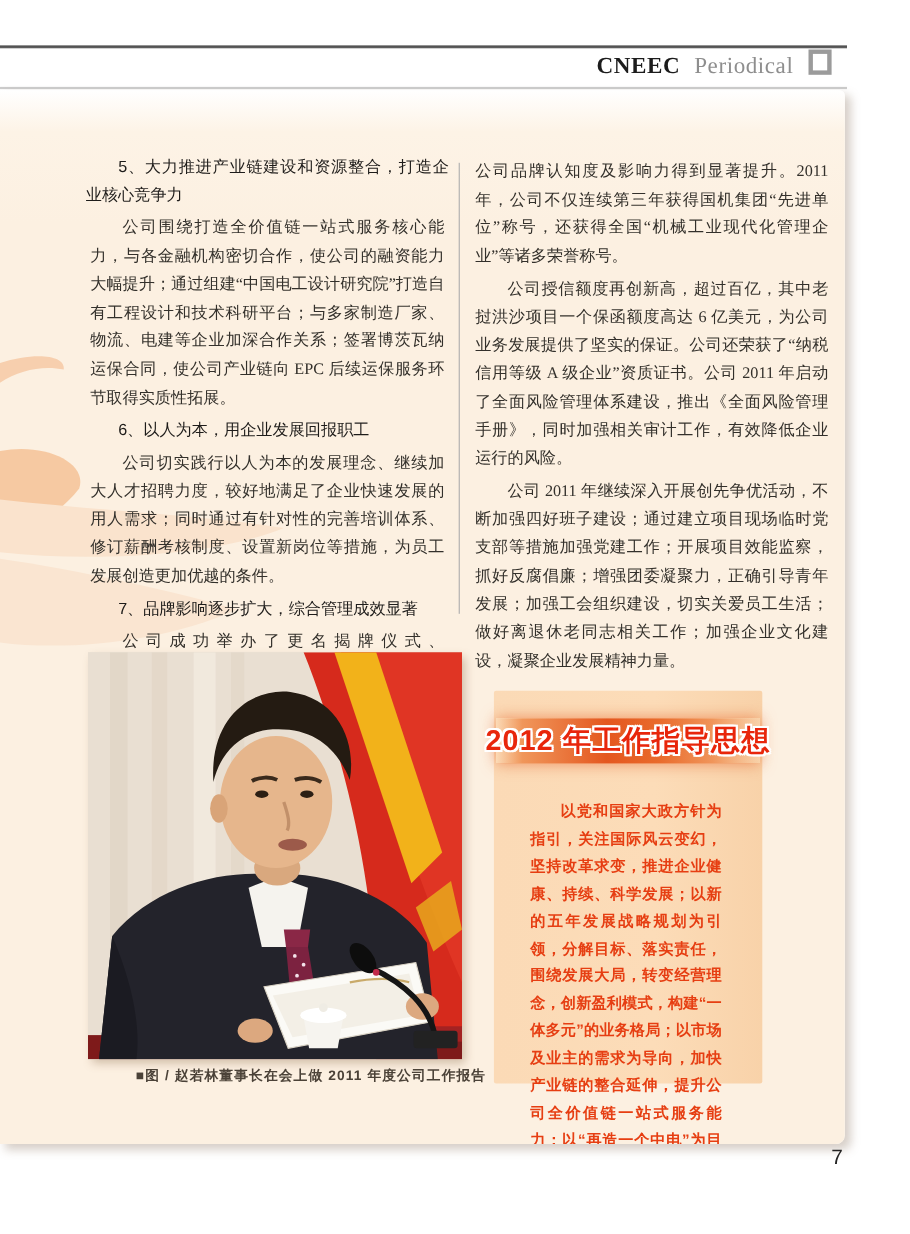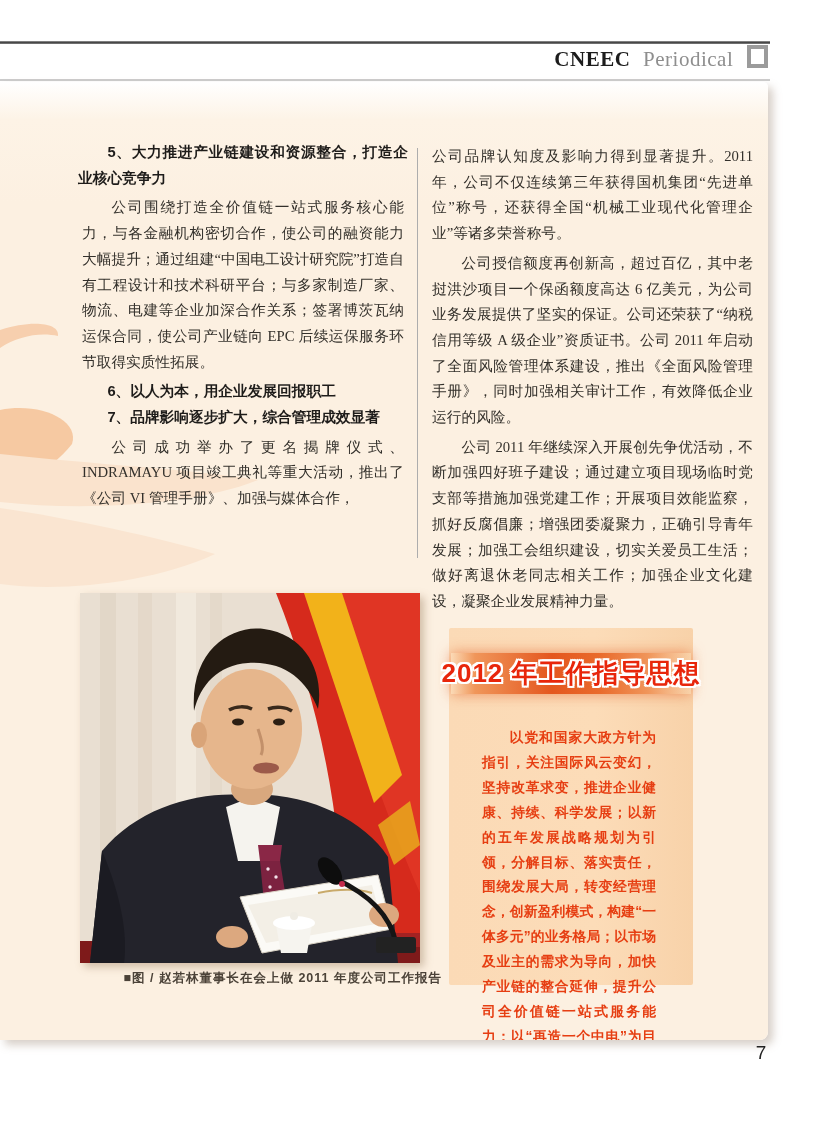--- a/index.html
+++ b/index.html
@@ -2,21 +2,21 @@
 <html><head>
 <meta charset="utf-8">
 <style>
   html,body{margin:0;padding:0;background:#ffffff;}
   .page{position:relative;width:827px;height:1122px;background:#ffffff;overflow:hidden;
         font-family:"Liberation Serif","DejaVu Serif",serif;}
 
   
   .rule-dark{position:absolute;top:41px;left:0;width:770px;height:3px;
              background:linear-gradient(180deg,#9a9a9a 0%,#3f3f3f 55%,#8a8a8a 100%);}
-  .masthead{position:absolute;top:45px;left:16px;width:752px;height:32px;text-align:right;
+  .masthead{position:absolute;top:45px;left:4px;width:752px;height:32px;text-align:right;
             font-size:21px;letter-spacing:.5px;white-space:nowrap;}
   .masthead .brand{font-weight:bold;color:#1c1c1c;}
   .masthead .periodical{color:#8e8e8e;margin-left:7px;}
   .masthead .sq{display:inline-block;width:13px;height:15px;border:4px solid #9b9b9b;
                 background:#ffffff;margin-left:8px;vertical-align:-2px;}
   .rule-light{position:absolute;top:79px;left:0;width:770px;height:2px;background:#cccccc;}
 
   
   .panel{position:absolute;top:82px;left:0;width:768px;height:958px;
          background:linear-gradient(180deg,#ffffff 0%,#fdf3e6 38px,#fcf0e1 120px,#fcf0e1 100%);
@@ -24,21 +24,21 @@
          box-shadow:5px 5px 9px rgba(150,130,110,.38);
          overflow:hidden;}
   .swoosh{position:absolute;left:0;top:150px;pointer-events:none;}
 
   
   .col{position:absolute;top:58px;color:#33302b;font-size:14.7px;line-height:25.7px;
        text-align:justify;text-justify:inter-ideograph;}
   .col-left{left:78px;width:330px;}
   .col-right{left:428px;width:329px;}
   .divider{position:absolute;left:417px;top:66px;width:1px;height:410px;background:#adadad;}
-  .h{font-family:"Liberation Sans","DejaVu Sans",sans-serif;font-weight:bold;color:#1e1c1a;
+  .h{font-family:"Liberation Sans","DejaVu Sans",sans-serif;font-weight:normal;color:#1e1c1a;
      text-indent:2em;margin:0;}
   .p{margin:4px;text-indent:2em;}
   .p.no-indent{text-indent:0;}
 
   
   .photo{position:absolute;left:80px;top:511px;width:340px;height:370px;
          box-shadow:4px 4px 8px rgba(130,95,60,.35);background:#e9dfd2;}
   .photo svg{display:block;}
   .caption{position:absolute;left:92px;top:888px;width:350px;
            font-family:"Liberation Sans","DejaVu Sans",sans-serif;font-weight:bold;
@@ -84,20 +84,21 @@
       <path d="M0,98 C30,88 60,90 58,104 C40,100 18,104 0,116 Z" fill="#f7cfae"></path>
       <path d="M0,178 C40,170 80,188 72,212 C50,240 20,252 0,252 Z" fill="#f6c9a2"></path>
       <path d="M0,222 C90,232 200,238 258,248 C200,272 90,280 0,270 Z" fill="#fae3cd"></path>
       <path d="M0,276 C70,286 160,306 215,322 C150,352 60,360 0,352 Z" fill="#fae5d1"></path>
     </svg>
 
     <div class="col col-left">
       <div class="h">5、大力推进产业链建设和资源整合，打造企业核心竞争力</div>
       <p class="p">公司围绕打造全价值链一站式服务核心能力，与各金融机构密切合作，使公司的融资能力大幅提升；通过组建“中国电工设计研究院”打造自有工程设计和技术科研平台；与多家制造厂家、物流、电建等企业加深合作关系；签署博茨瓦纳运保合同，使公司产业链向 EPC 后续运保服务环节取得实质性拓展。</p>
       <div class="h">6、以人为本，用企业发展回报职工</div>
+      <p class="p">公司切实践行以人为本的发展理念、继续加大人才招聘力度，较好地满足了企业快速发展的用人需求；同时通过有针对性的完善培训体系、修订薪酬考核制度、设置新岗位等措施，为员工发展创造更加优越的条件。</p>
       <div class="h">7、品牌影响逐步扩大，综合管理成效显著</div>
       <p class="p">公司成功举办了更名揭牌仪式、INDRAMAYU 项目竣工典礼等重大活动，推出了《公司 VI 管理手册》、加强与媒体合作，</p>
     </div>
 
     <div class="divider"></div>
 
     <div class="col col-right">
       <p class="p no-indent">公司品牌认知度及影响力得到显著提升。2011 年，公司不仅连续第三年获得国机集团“先进单位”称号，还获得全国“机械工业现代化管理企业”等诸多荣誉称号。</p>
       <p class="p">公司授信额度再创新高，超过百亿，其中老挝洪沙项目一个保函额度高达 6 亿美元，为公司业务发展提供了坚实的保证。公司还荣获了“纳税信用等级 A 级企业”资质证书。公司 2011 年启动了全面风险管理体系建设，推出《全面风险管理手册》，同时加强相关审计工作，有效降低企业运行的风险。</p>
       <p class="p">公司 2011 年继续深入开展创先争优活动，不断加强四好班子建设；通过建立项目现场临时党支部等措施加强党建工作；开展项目效能监察，抓好反腐倡廉；增强团委凝聚力，正确引导青年发展；加强工会组织建设，切实关爱员工生活；做好离退休老同志相关工作；加强企业文化建设，凝聚企业发展精神力量。</p>

